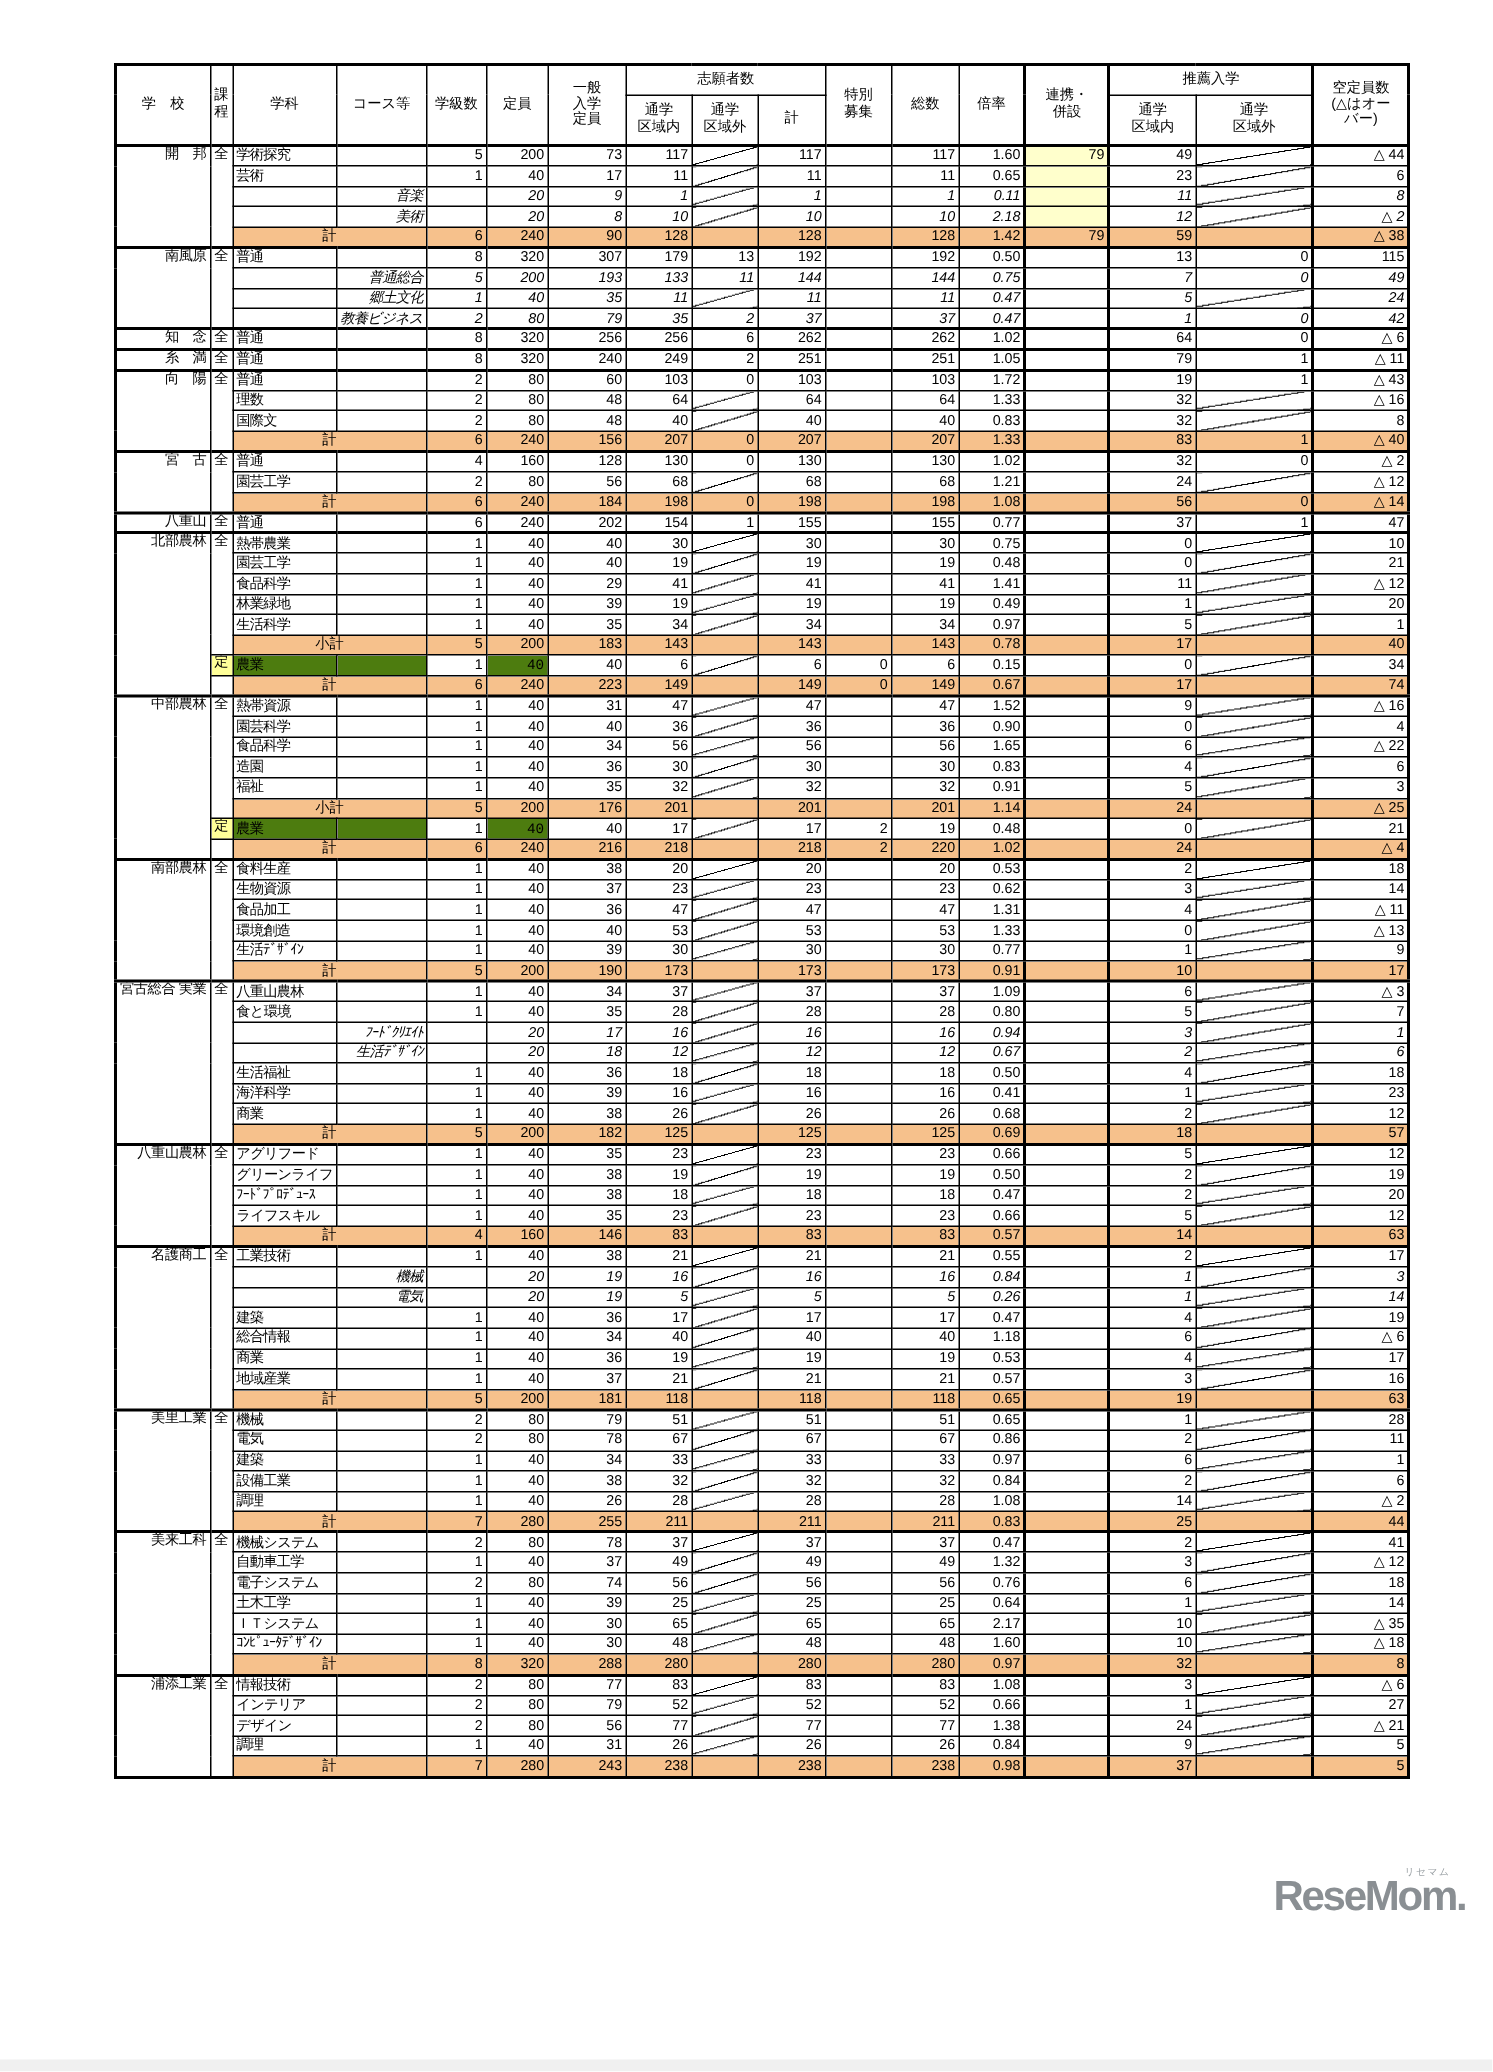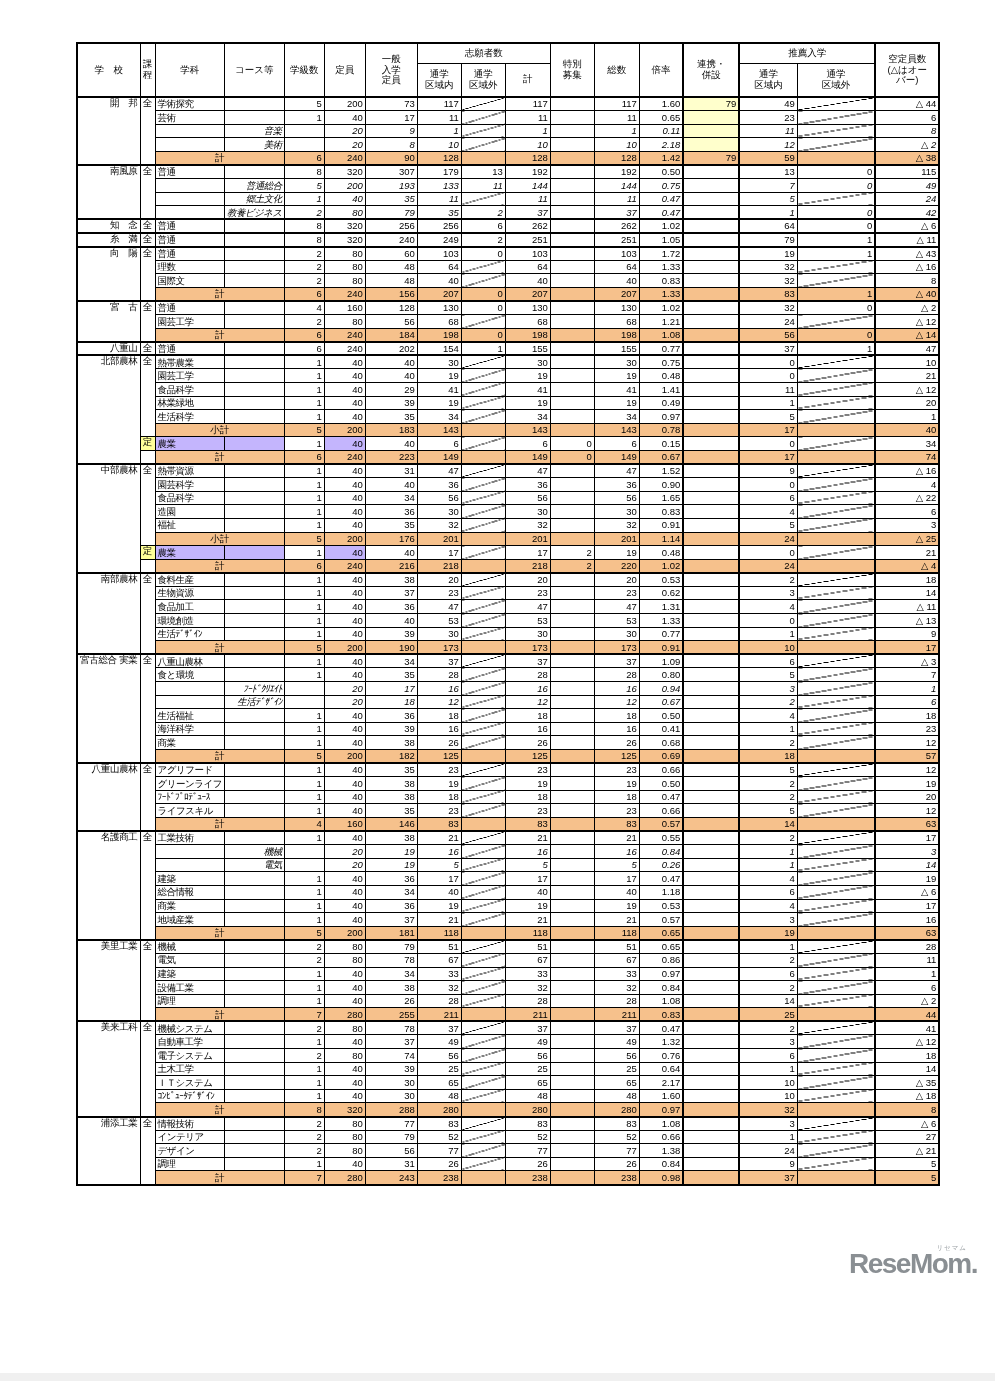--- a/index.html
+++ b/index.html
@@ -16,21 +16,21 @@
   td.school{font-size:8.5px;text-align:right;vertical-align:top;padding-top:2px;white-space:pre-line;letter-spacing:-0.3px;line-height:1.2;}
   td.ct{text-align:center;vertical-align:top;padding-top:2px;}
   td.ydef{background:#FFFF99;}
   td.dept{text-align:left;letter-spacing:-0.5px;}
   td.crs{text-align:right;letter-spacing:-0.5px;}
   td.lbl{text-align:center;}
   td.num{text-align:right;}
   tr.it td{font-style:italic;}
   tr.total td{background:#F6C18C;}
   tr.total td.ct{background:#fff;}
-  tr.teiji td.dept,tr.teiji td.crs,tr.teiji td.c-cap{background:#c4b5fd;}
+  tr.teiji td.dept,tr.teiji td.crs,tr.teiji td.c-cap{background:#4d7c0f;font-family:Liberation Mono, monospace;}
   td.yel{background:#FFFFCC;}
   .diag{background-image:linear-gradient(to bottom right,transparent 48.5%,#000 48.5%,#000 51.5%,transparent 51.5%);}
   tr.first td{border-top:2px solid #000;}
   td.c-rk,th.h-rk{border-left:2px solid #000;border-right:2px solid #000;}
   td.c-v,th.h-v{border-left:2px solid #000;}
   th.h-ri{border-left:2px solid #000;}
   #footer-logo{position:absolute;right:18px;top:1248px;color:#8a8f93;}
   #footer-logo .logo-main{font-size:28px;font-weight:bold;letter-spacing:-1.5px;}
   #footer-logo .logo-ruby{position:absolute;top:-4px;right:10px;font-size:6.5px;color:#9aa0a4;letter-spacing:1px;}
   #bottom-strip{position:absolute;left:0;bottom:0;width:100%;height:8px;background:#f0f0f0;}

